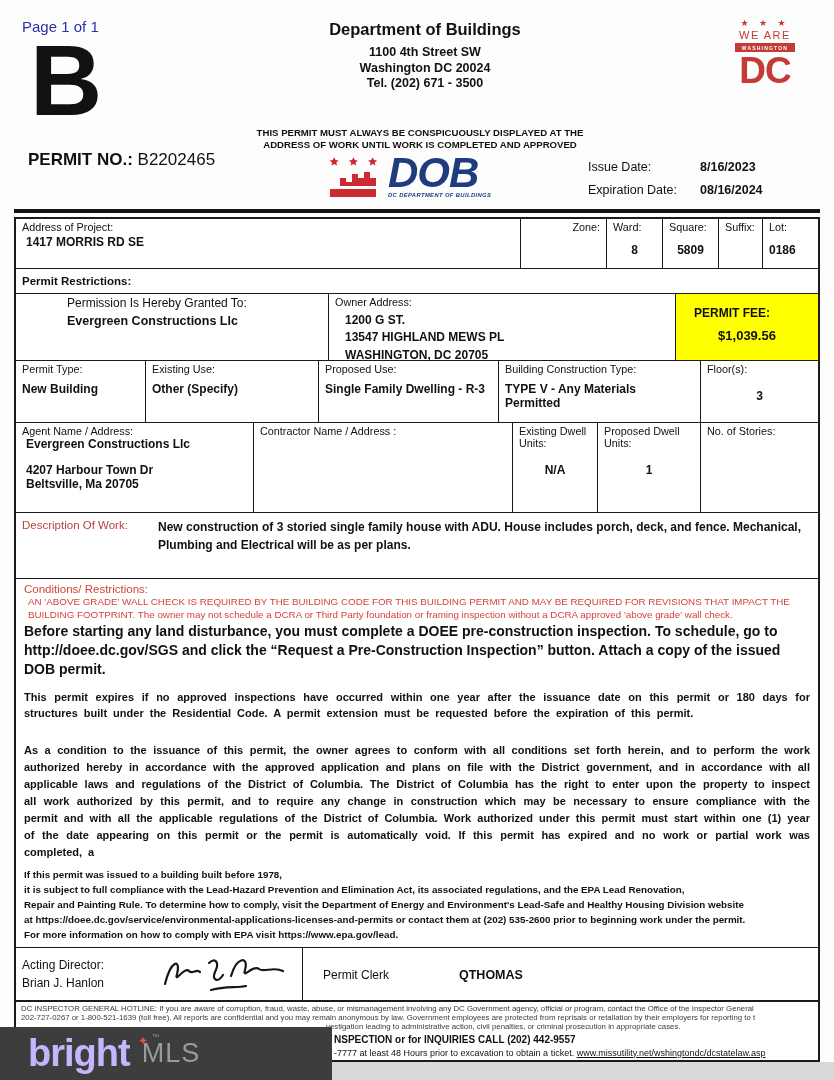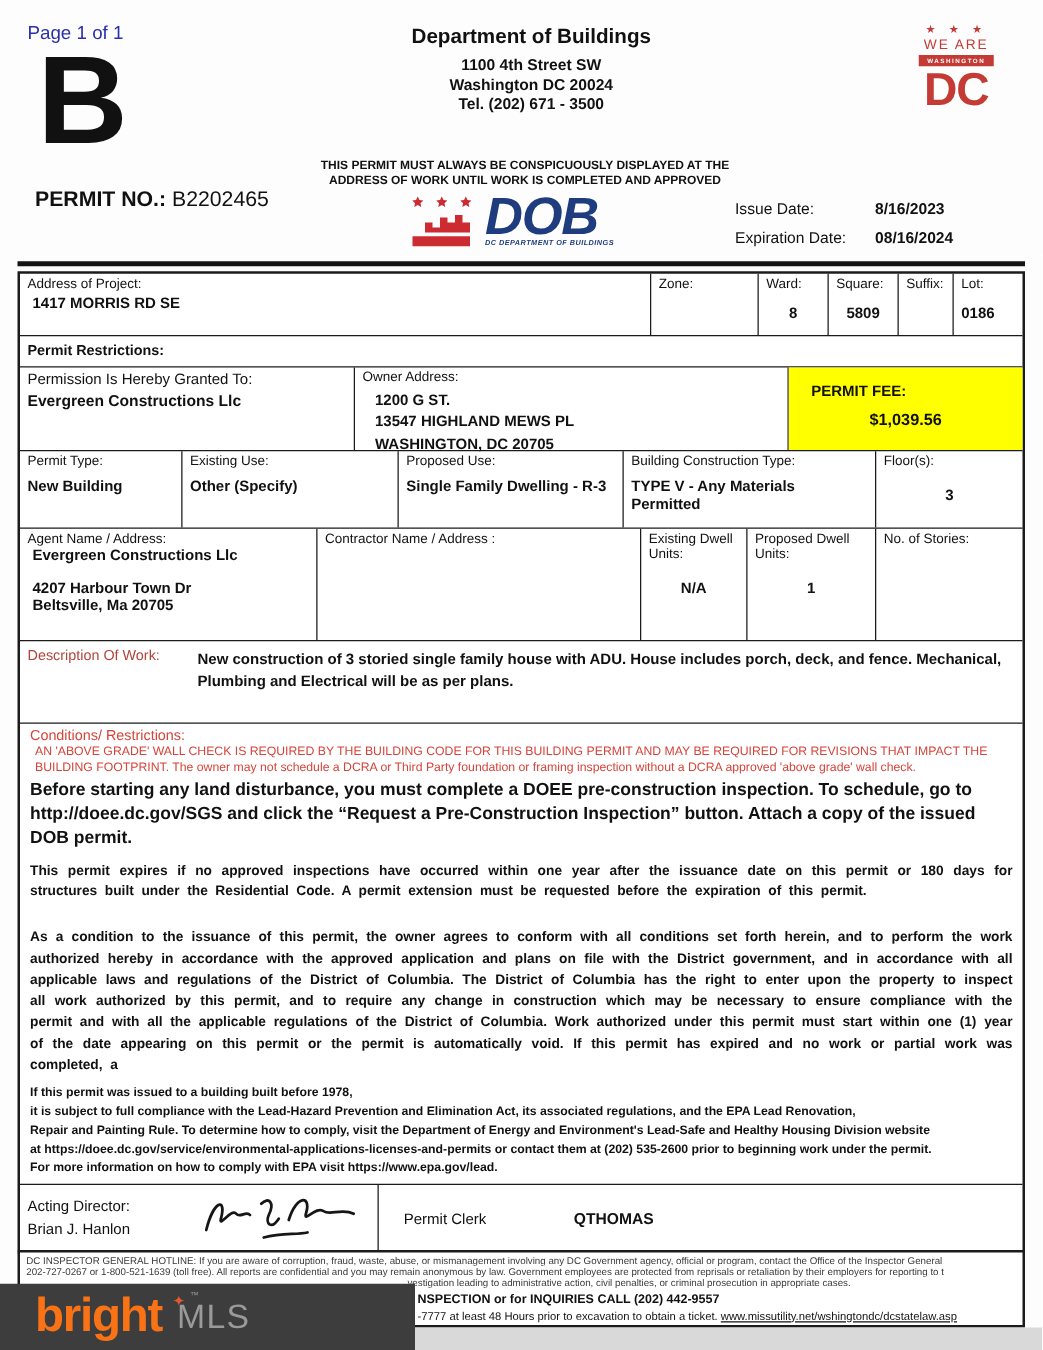--- a/index.html
+++ b/index.html
@@ -43,30 +43,30 @@
   .row:last-child { border-bottom:none; }
   .cell { border-right:1.5px solid #1b1b1b; padding:2px 6px; }
   .cell.last { border-right:none; }
   .lab { font-size:10.8px; }
   .val { font-weight:bold; font-size:12px; }
   .ctr { text-align:center; }
 
   .r1 { height:50px; }
   .r1 .addr { width:505px; }
   .r1 .addr .val { margin:2px 0 0 4px; }
-  .r1 .zone { width:86px; text-align:left; }
+  .r1 .zone { width:86px; text-align:right; }
   .r1 .ward { width:56px; }
   .r1 .square { width:56px; }
   .r1 .suffix { width:44px; }
   .r1 .val { margin-top:10px; }
 
   .r2 { height:25px; align-items:center; }
   .r2 .cell { width:100%; font-weight:bold; font-size:11.5px; }
 
-  .r3 { height:67px; }
+  .r3 { height:67px;padding-left:45px; }
   .r3 .granted { width:268px; font-size:12px; }
   .r3 .granted .val { margin-top:4px; font-size:12.5px; }
   .r3 .owner { width:347px; }
   .r3 .owner .val { margin:4px 0 0 10px; line-height:1.45; }
   .r3 .fee { flex:1; background:#ffff00; font-weight:bold; }
   .r3 .fee .flbl { font-size:12px; margin:10px 0 0 12px; }
   .r3 .fee .fval { font-size:13px; text-align:center; margin-top:8px; }
 
   .r4 { height:62px; }
   .r4 .c1 { width:130px; } .r4 .c2 { width:173px; } .r4 .c3 { width:180px; } .r4 .c4 { width:202px; }
@@ -106,21 +106,21 @@
   .footer-box { position:absolute; left:14px; top:1000px; width:806px; height:62px; border:2px solid #1b1b1b; background:#fff; padding:2px 5px; overflow:hidden; }
   .f-tiny { font-size:7.8px; color:#3a3a3a; line-height:1.18; }
   .f-ind { padding-left:305px; }
   .f-bold { font-size:10px; font-weight:bold; padding-left:313px; margin-top:2px; }
   .f-util { font-size:9px; padding-left:313px; margin-top:3px; }
   .f-util .lnk { text-decoration:underline; }
 
   .gray-strip { position:absolute; left:0; top:1062px; width:834px; height:18px; background:#d9d9d9; }
 
   .wm { position:absolute; left:0; top:1027px; width:332px; height:53px; background:#3d3d3d; display:flex; align-items:center; padding-left:28px; }
-  .wm-bright { color:#f97316; font-size:38px; font-weight:bold; letter-spacing:-1px; position:relative; }
+  .wm-bright { color:#c4b5fd; font-size:38px; font-weight:bold; letter-spacing:-1px; position:relative; }
   .wm-star { position:absolute; left:138px; top:7px; color:#e1572f; font-size:12px; }
   .wm-tm { position:absolute; left:152px; top:6px; color:#9a9a9a; font-size:7px; }
   .wm-mls { color:#9a9a9a; font-size:27px; margin-left:12px; letter-spacing:1px; }
 </style>
 </head>
 <body>
 
 <div class="page">
 
   <div class="page-label">Page 1 of 1</div>

